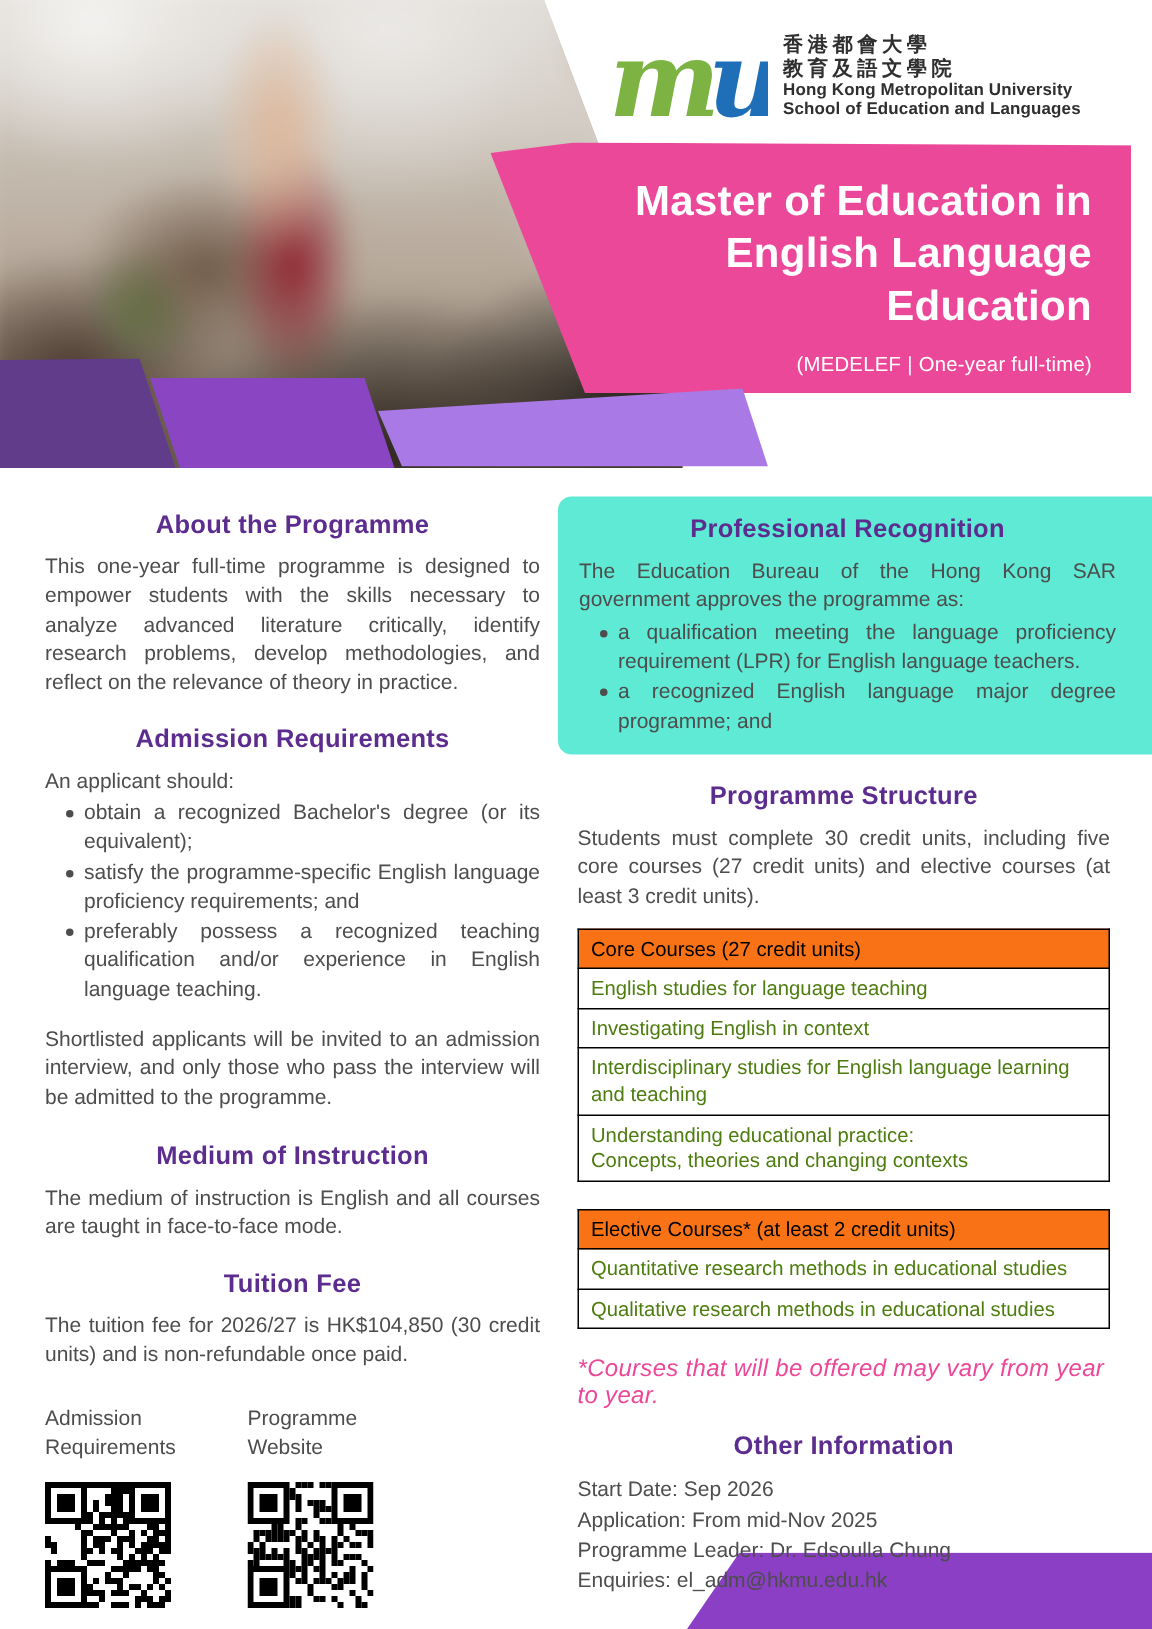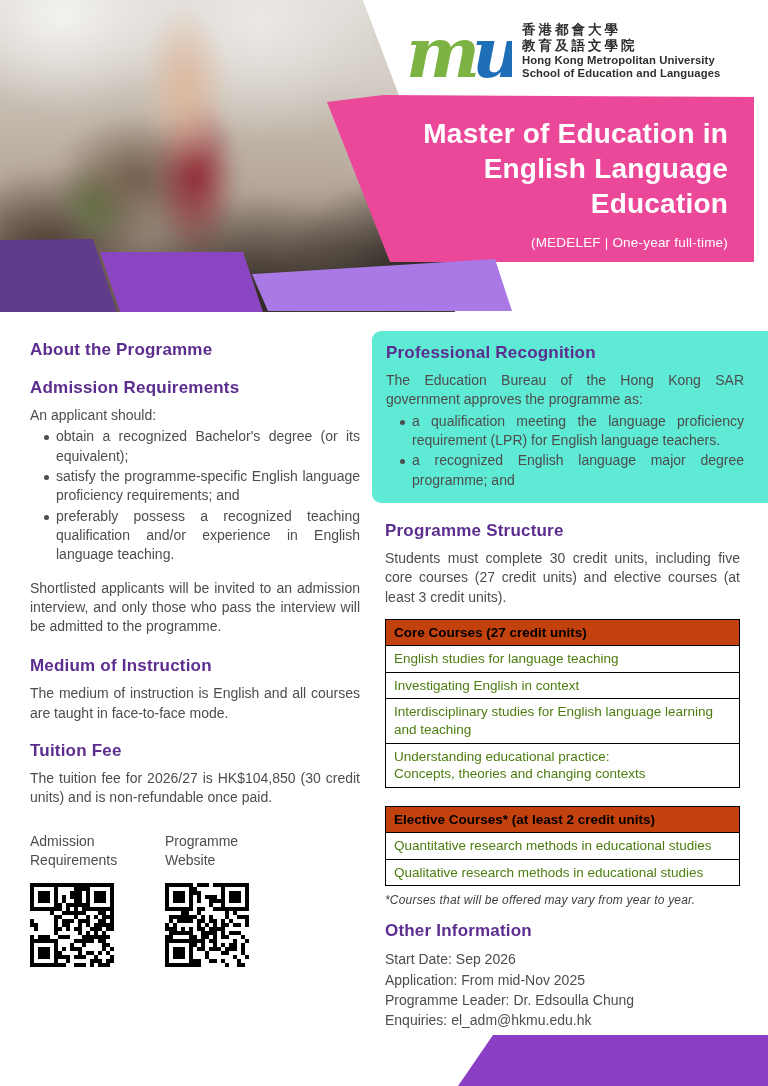--- a/index.html
+++ b/index.html
@@ -49,42 +49,42 @@
   .casc-dark{left:0;top:236px;width:120px;height:76px;background:#613c8b;
     clip-path:polygon(0 4px,93px 3px,117px 76px,0 76px);}
   .casc-mid{left:98px;top:250px;width:168px;height:62px;background:#8a46c2;
     clip-path:polygon(2px 2px,145px 2px,165px 62px,22px 62px);}
   .casc-light{left:250px;top:257px;width:265px;height:55px;background:#a97ae6;
     clip-path:polygon(2px 17px,245px 2px,262px 54px,18px 54px);}
   
   .footer-shape{position:absolute;left:450px;top:1035px;width:318px;height:51px;background:#8a3fc4;z-index:2;
     clip-path:polygon(43px 0,318px 0,318px 51px,8px 51px);}
   
-  .h2{color:#5c2d8f;font-size:17px;font-weight:bold;letter-spacing:0.2px;margin:0 0 8px 0;}
+  .h2{color:#5c2d8f;font-size:17px;font-weight:bold;letter-spacing:0.2px;margin:0 0 8px 0;text-align:center;}
   .body-text{font-size:14px;color:#4d4d4d;line-height:1.38;text-align:justify;margin:0;}
   ul.bullets{margin:2px 0 0 0;padding:0 0 0 14px;list-style:none;}
   ul.bullets li{position:relative;padding-left:12px;font-size:14px;color:#4d4d4d;line-height:1.38;text-align:justify;margin-bottom:1px;}
   ul.bullets li::before{content:"";position:absolute;left:0;top:8px;width:5px;height:5px;border-radius:50%;background:#4d4d4d;}
   
   .left-col{position:absolute;left:30px;top:340px;width:330px;z-index:6;}
   .sec{margin-bottom:0;}
   .mt18{margin-top:18px;} .mt20{margin-top:20px;} .mt14{margin-top:14px;}
   .qr-labels{display:flex;margin-top:24px;}
   .qr-label{width:135px;font-size:14px;color:#4d4d4d;line-height:1.35;white-space:pre-line;}
   .qr-row{display:flex;margin-top:14px;}
   .qr-box{width:135px;}
   
   .right-col{position:absolute;left:372px;top:331px;width:396px;z-index:6;}
   .beige-box{box-sizing:border-box;width:396px;min-height:166px;background:#5eead4;
     border-radius:9px 0 0 9px;padding:12px 24px 12px 14px;}
   .rc-inner{margin:0 28px 0 13px;}
   .ptable{width:100%;border-collapse:collapse;border:1.5px solid #000;margin-top:12px;}
   .ptable td{border:1.2px solid #000;padding:4px 8px;font-size:13.5px;color:#4d7c0f;line-height:1.3;white-space:pre-line;}
-  .ptable td.thead{background:#c2410c;font-weight:bold;color:#000;}
-  .footnote{margin-top:7px;font-size:12px;color:#404040;font-style:italic;letter-spacing:0.2px;}
+  .ptable td.thead{background:#f97316;font-weight:normal;color:#000;}
+  .footnote{margin-top:18px;font-size:16px;color:#ec4899;font-style:italic;letter-spacing:0.2px;}
   .other-lines div{font-size:14px;color:#4d4d4d;line-height:1.45;}
 </style>
 </head>
 <body>
 
 <div class="page">
 
   <div class="photo">
     <div class="photo-img"></div>
   </div>
@@ -118,20 +118,21 @@
   <div class="casc casc-dark"></div>
   <div class="casc casc-mid"></div>
   <div class="casc casc-light"></div>
 
   <div class="footer-shape"></div>
 
   <div class="left-col">
 
     <div class="sec">
       <div class="h2">About the Programme</div>
+      <p class="body-text">This one-year full-time programme is designed to empower students with the skills necessary to analyze advanced literature critically, identify research problems, develop methodologies, and reflect on the relevance of theory in practice.</p>
     </div>
 
     <div class="sec mt18">
       <div class="h2">Admission Requirements</div>
       <p class="body-text">An applicant should:</p>
       <ul class="bullets">
         <li>obtain a recognized Bachelor's degree (or its equivalent);</li>
         <li>satisfy the programme-specific English language proficiency requirements; and</li>
         <li>preferably possess a recognized teaching qualification and/or experience in English language teaching.</li>
       </ul>

